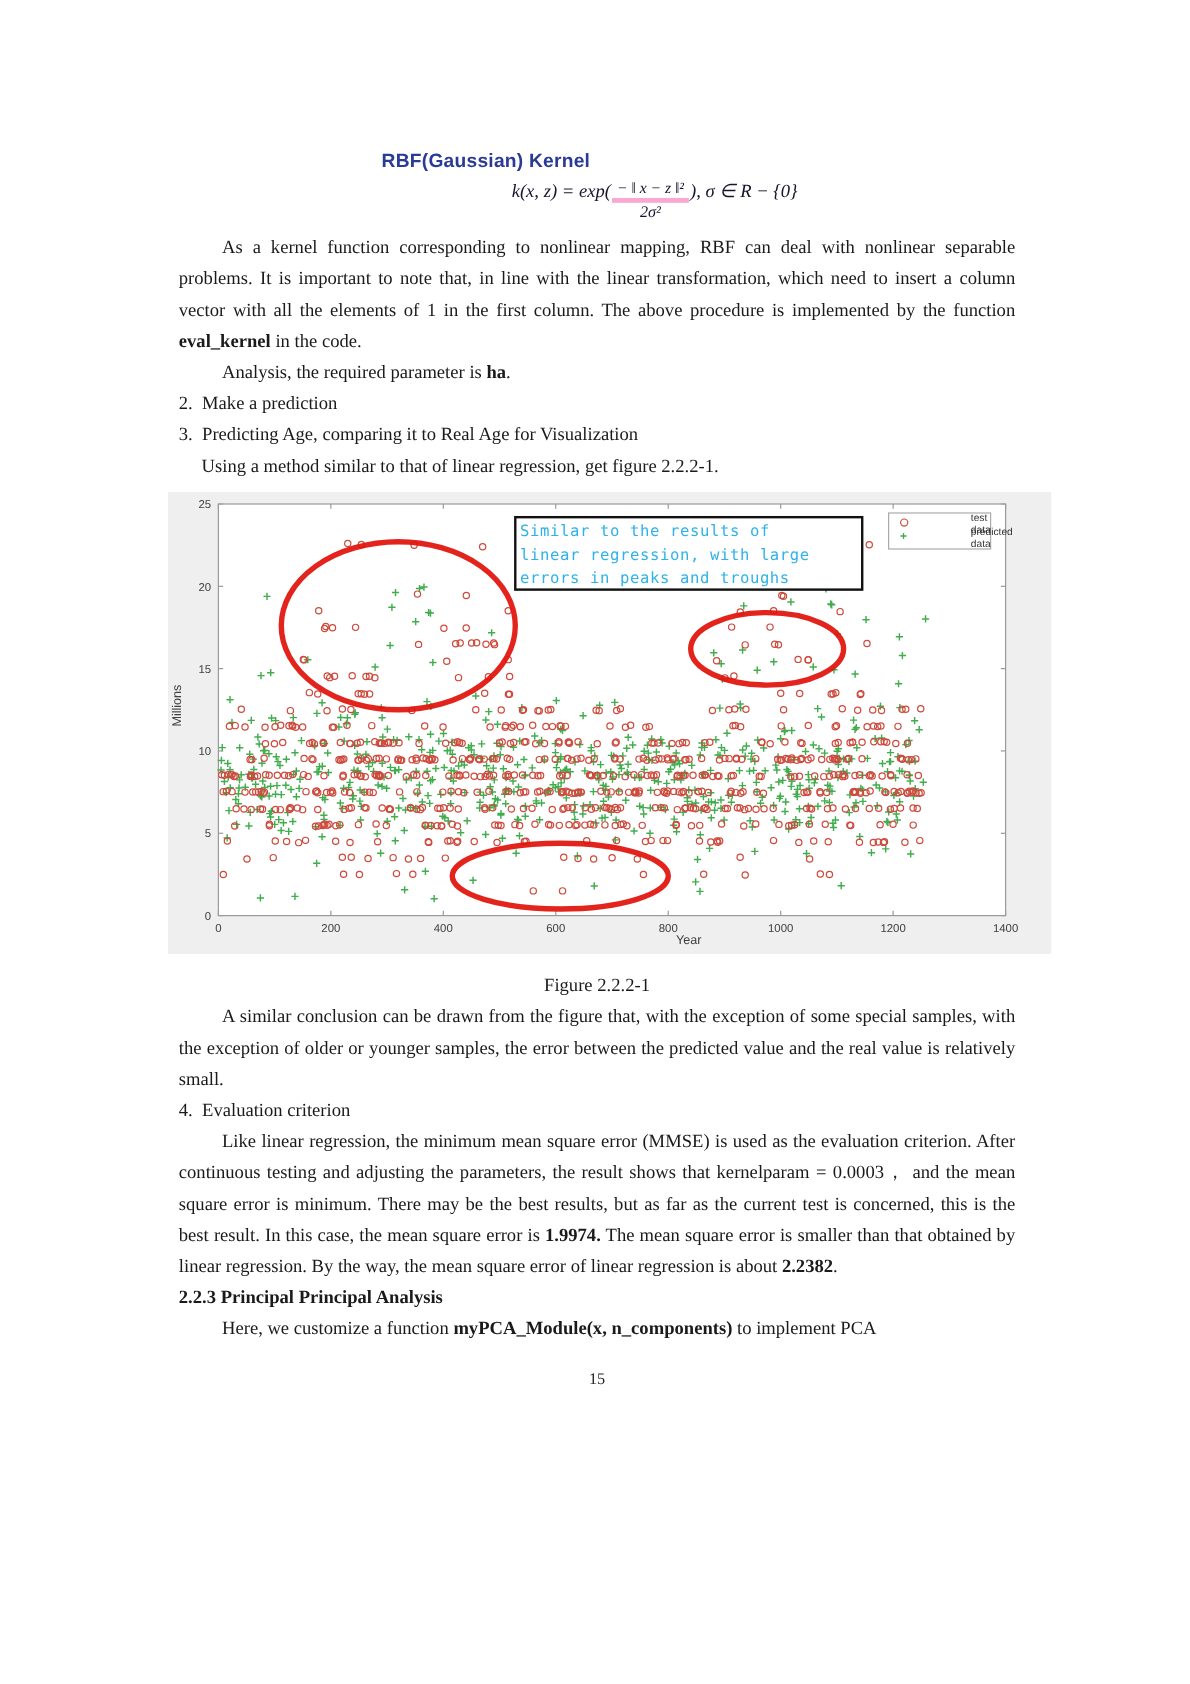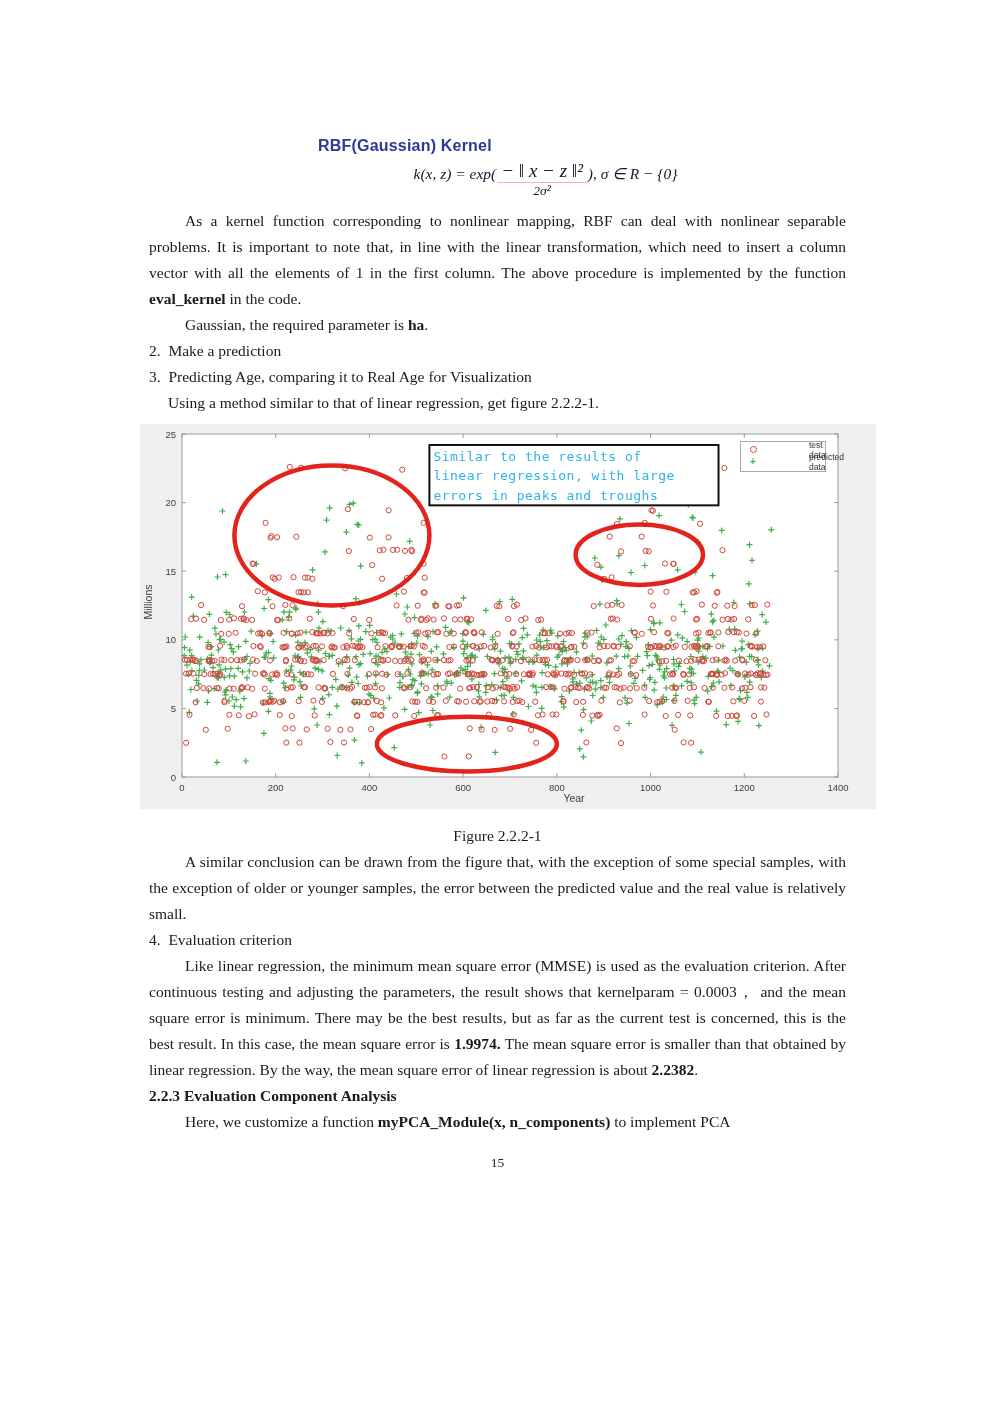--- a/index.html
+++ b/index.html
@@ -1,21 +1,21 @@
 <!DOCTYPE html>
 <html><head>
 <meta charset="utf-8">
 <style>
   html,body{margin:0;padding:0;background:#ffffff;}
   body{width:992px;height:1403px;overflow:hidden;font-family:"Liberation Serif",serif;color:#1a1a1a;}
   .page{padding:125px 146px 0 149px;}
-  h1.sec-heading{font-family:"Liberation Sans",sans-serif;font-weight:bold;font-size:16px;color:#2b3a94;margin:12px 0 6px 169px;letter-spacing:.2px;}
+  h1.sec-heading{font-family:"Liberation Sans",sans-serif;font-weight:bold;font-size:16px;color:#2b3a94;margin:1px 0 6px 169px;letter-spacing:.2px;}
   .formula{font-style:italic;font-size:15.5px;color:#15152e;text-align:center;margin:2px 0 10px 96px;}
   .formula .frac{display:inline-block;text-align:center;vertical-align:-1.05em;line-height:1.05;margin:0 1px;}
-  .formula .frac .num{display:block;border-bottom:1px solid #f9a8d4;padding:0 4px 1px;font-size:19px;text-align:center;}
+  .formula .frac .num{display:block;border-bottom:4px solid #f9a8d4;padding:0 4px 1px;font-size:13px;text-align:center;}
   .formula .frac .den{display:block;font-size:13.5px;padding-top:1px;}
   .doc p{margin:0;font-size:15.5px;line-height:26px;text-align:justify;}
   .doc p.indent{text-indent:36px;}
   .doc p.list{text-indent:0;}
   .doc p.sub{margin-left:19px;text-align:left;}
   .doc p.bold-heading{font-weight:bold;text-align:left;}
   .figure{position:relative;width:736px;height:385px;margin-left:-9px;margin-top:8px;background:#efefef;}
   .figure svg{position:absolute;left:0;top:0;}
   .axis-xlabel{position:absolute;left:0;top:368px;width:868px;text-align:center;font-family:"Liberation Sans",sans-serif;font-size:10.5px;color:#404040;}
   .axis-ylabel{position:absolute;left:-22px;top:172px;width:60px;text-align:center;transform:rotate(-90deg);font-family:"Liberation Sans",sans-serif;font-size:10.5px;color:#404040;}
@@ -31,21 +31,21 @@
 <body>
 
 <div class="page">
 
   <h1 class="sec-heading">RBF(Gaussian) Kernel</h1>
 
   <div class="formula"><span>k(x, z) = exp(</span><span class="frac"><span class="num">− ‖ x − z ‖²</span><span class="den">2σ²</span></span><span>), σ ∈ R − {0}</span></div>
 
   <div class="doc" id="paras-top">
       <p class="indent"><span>As a kernel function corresponding to nonlinear mapping, RBF can deal with nonlinear separable problems. It is important to note that, in line with the linear transformation, which need to insert a column vector with all the elements of 1 in the first column. The above procedure is implemented by the function </span><b>eval_kernel</b><span> in the code.</span></p>
-      <p class="indent"><span>Gaussian, the required parameter is </span><b>ha</b><span>.</span></p>
+      <p class="indent"><span>Analysis, the required parameter is </span><b>ha</b><span>.</span></p>
       <p class="list"><span>2.&nbsp; Make a prediction</span></p>
       <p class="list"><span>3.&nbsp; Predicting Age, comparing it to Real Age for Visualization</span></p>
       <p class="sub"><span>Using a method similar to that of linear regression, get figure 2.2.2-1.</span></p>
     </div>
 
   <div class="figure">
     <div id="chart">
         <svg width="736" height="385" viewBox="0 0 736 385">
           <rect x="42" y="10" width="656" height="343" fill="#ffffff" stroke="#9a9a9a" stroke-width="1"></rect>
           <line x1="42" y1="353" x2="42" y2="349" stroke="#9a9a9a"></line>
@@ -884,19 +884,19 @@
         </div>
       </div>
   </div>
 
   <div class="caption">Figure 2.2.2-1</div>
 
   <div class="doc" id="paras-bottom">
       <p class="indent"><span>A similar conclusion can be drawn from the figure that, with the exception of some special samples, with the exception of older or younger samples, the error between the predicted value and the real value is relatively small.</span></p>
       <p class="list"><span>4.&nbsp; Evaluation criterion</span></p>
       <p class="indent"><span>Like linear regression, the minimum mean square error (MMSE) is used as the evaluation criterion. After continuous testing and adjusting the parameters, the result shows that kernelparam = 0.0003， and the mean square error is minimum. There may be the best results, but as far as the current test is concerned, this is the best result. In this case, the mean square error is </span><b>1.9974.</b><span> The mean square error is smaller than that obtained by linear regression. By the way, the mean square error of linear regression is about </span><b>2.2382</b><span>.</span></p>
-      <p class="bold-heading"><b>2.2.3 Evaluation Component Analysis</b></p>
+      <p class="bold-heading"><b>2.2.3 Principal Principal Analysis</b></p>
       <p class="indent"><span>Here, we customize a function </span><b>myPCA_Module(x, n_components)</b><span> to implement PCA</span></p>
     </div>
 
   <div class="pageno">15</div>
 
 </div>
 
 </body></html>

